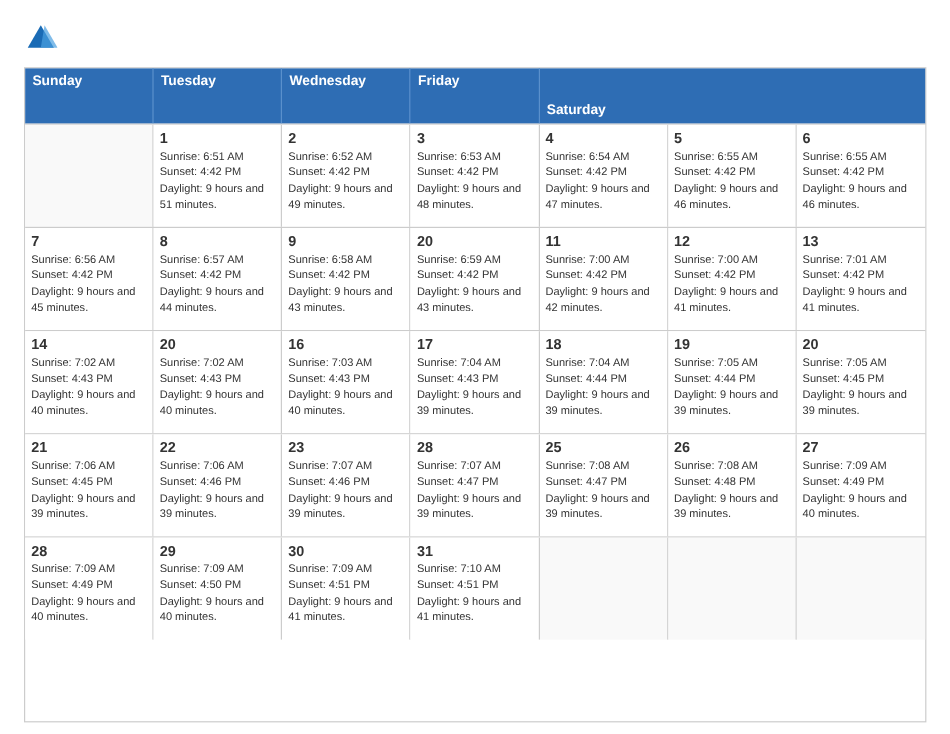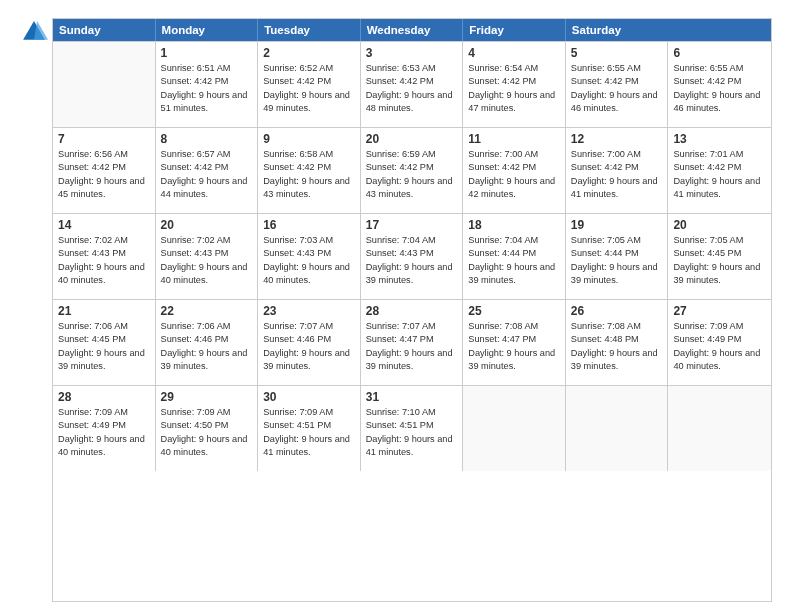--- a/index.html
+++ b/index.html
@@ -8,20 +8,21 @@
       height: 612px;
       font-family: Arial, sans-serif;
       background: #fff;
       overflow: hidden;
     }
     .page {
       width: 792px;
       height: 612px;
       padding: 18px 20px 10px 20px;
       display: flex;
+      flex-direction: column;
       border-radius: 20px;
     }
     .header {
       display: flex;
       justify-content: space-between;
       align-items: flex-start;
       margin-bottom: 10px;
     }
     .logo {
       display: flex;
@@ -61,21 +62,21 @@
       background: #2e6db4;
     }
     .cal-header-cell {
       color: #fff;
       font-size: 11.5px;
       font-weight: bold;
       padding: 5px 6px;
       border-right: 1px solid #5a90cc;
       text-align: left;
     }
-    .cal-header-cell:last-child { border-right: none; }
+    .cal-header-cell:last-child { border-right: none; margin-top: 24px; }
     .cal-body {
       display: flex;
       flex-direction: column;
     }
     .cal-row {
       display: grid;
       grid-template-columns: repeat(7, 1fr);
       border-top: 1px solid #ccc;
       flex: 1;
     }
@@ -120,21 +121,20 @@
     </div>
     <div class="title-block">
       <div class="main-title"></div>
       <div class="subtitle"></div>
     </div>
   </div>
 
   <div class="calendar">
     <div class="cal-header-row">
     <div class="cal-header-cell">Sunday</div>
-        <div class="cal-header-cell">Monday</div>
         <div class="cal-header-cell">Tuesday</div>
         <div class="cal-header-cell">Wednesday</div>
         <div class="cal-header-cell">Friday</div>
         <div class="cal-header-cell">Saturday</div>
       </div>
     <div class="cal-body">
     <div class="cal-row">
           <div class="cal-cell empty"></div>
           <div class="cal-cell">
             <span class="day-num">1</span>

